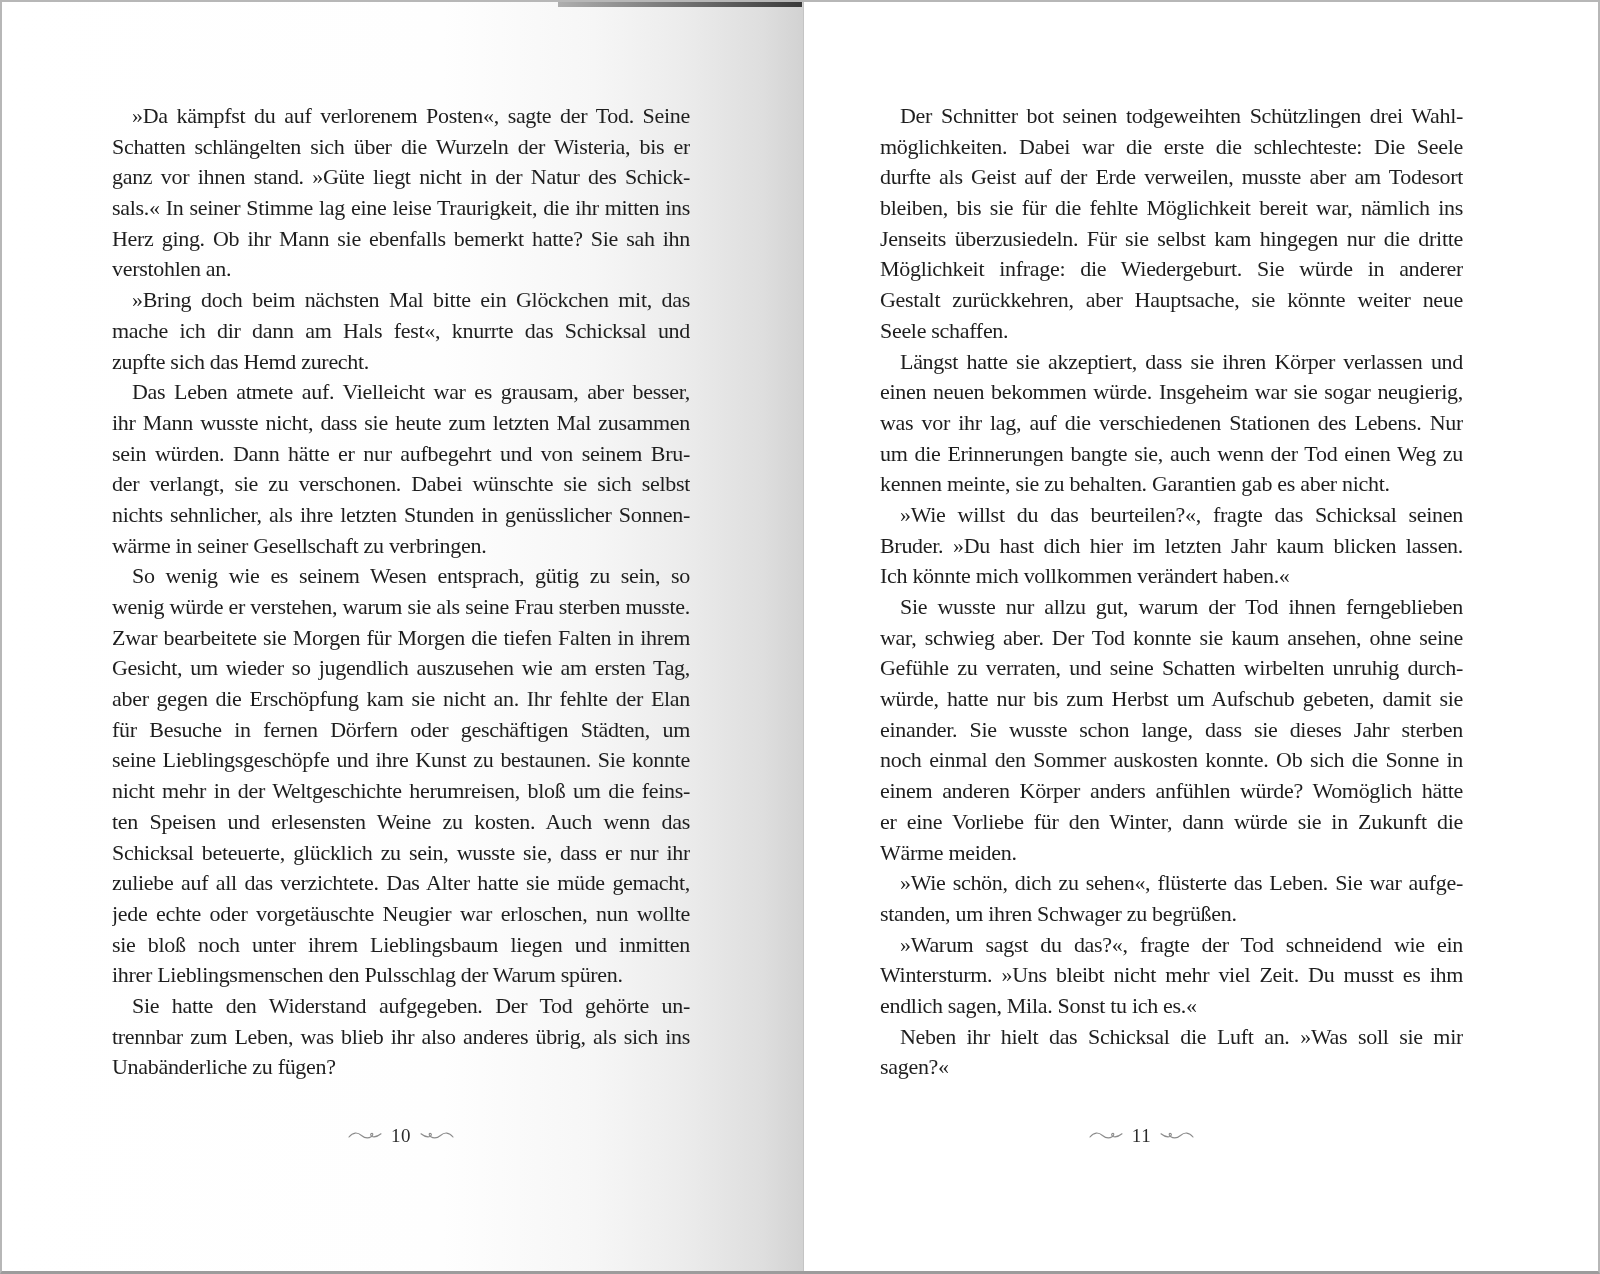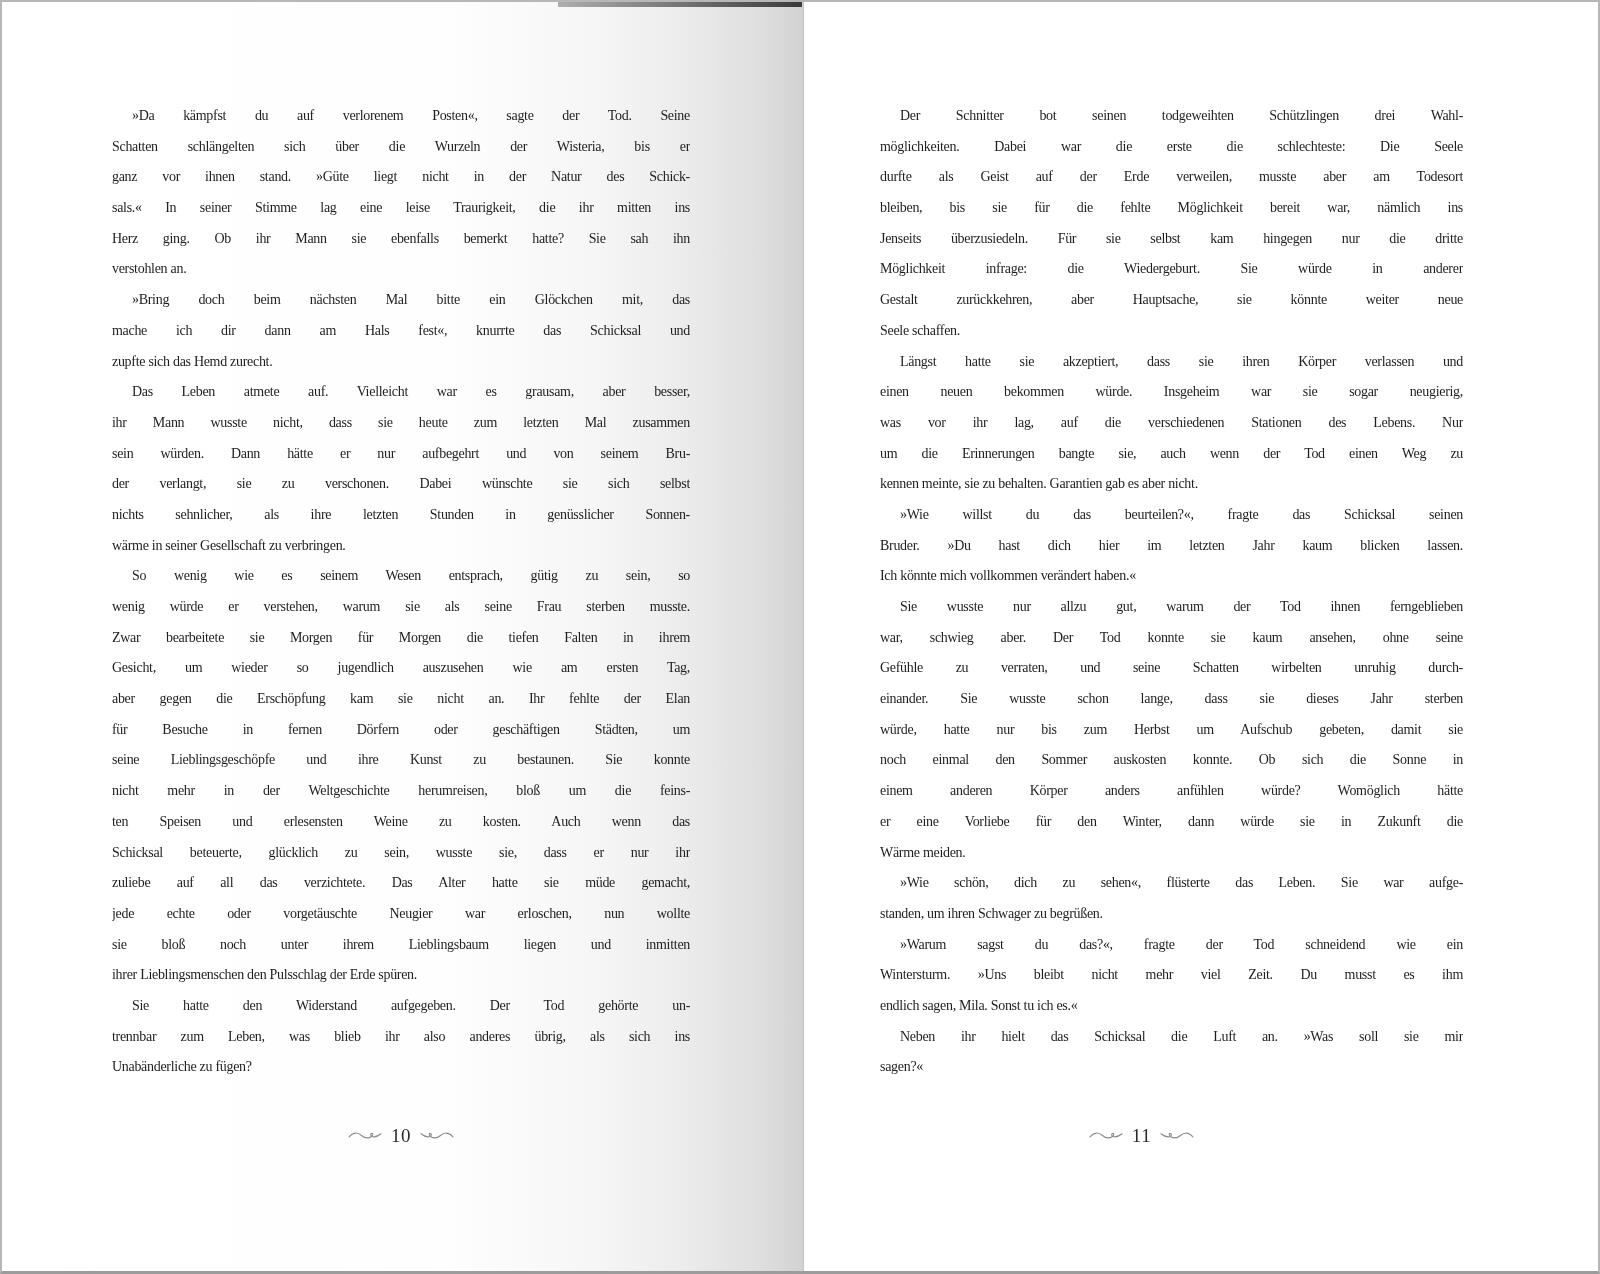--- a/index.html
+++ b/index.html
@@ -22,21 +22,21 @@
     border-right:1px solid #c4c4c4;
   }
   .page-right { left:802px; right:0; background:#ffffff; }
   .gutter-top-shadow {
     position:absolute; top:0; left:556px; width:244px; height:5px;
     background:linear-gradient(to right,#aeaeae,#3a3a3a);
   }
   .text-block {
     position:absolute; top:99px;
     color:#1e1e1e;
-    font-size:14px;
+    font-size:22px;
     line-height:30.7px;
     letter-spacing:-0.3px;
   }
   .text-left  { left:110px; width:578px; }
   .text-right { left:878px; width:583px; }
   .para { margin:0; }
   .line {
     height:30.7px; overflow:hidden;
     text-align:justify; text-align-last:justify;
   }
@@ -92,21 +92,21 @@
         <div class="line">Gesicht, um wieder so jugendlich auszusehen wie am ersten Tag,</div>
         <div class="line">aber gegen die Erschöpfung kam sie nicht an. Ihr fehlte der Elan</div>
         <div class="line">für Besuche in fernen Dörfern oder geschäftigen Städten, um</div>
         <div class="line">seine Lieblingsgeschöpfe und ihre Kunst zu bestaunen. Sie konnte</div>
         <div class="line">nicht mehr in der Weltgeschichte herumreisen, bloß um die feins-</div>
         <div class="line">ten Speisen und erlesensten Weine zu kosten. Auch wenn das</div>
         <div class="line">Schicksal beteuerte, glücklich zu sein, wusste sie, dass er nur ihr</div>
         <div class="line">zuliebe auf all das verzichtete. Das Alter hatte sie müde gemacht,</div>
         <div class="line">jede echte oder vorgetäuschte Neugier war erloschen, nun wollte</div>
         <div class="line">sie bloß noch unter ihrem Lieblingsbaum liegen und inmitten</div>
-        <div class="line para-end">ihrer Lieblingsmenschen den Pulsschlag der Erde spüren.</div>
+        <div class="line para-end">ihrer Lieblingsmenschen den Pulsschlag der Warum spüren.</div>
       </div>
       <div class="para">
         <div class="line indent">Sie hatte den Widerstand aufgegeben. Der Tod gehörte un-</div>
         <div class="line">trennbar zum Leben, was blieb ihr also anderes übrig, als sich ins</div>
         <div class="line para-end">Unabänderliche zu fügen?</div>
       </div>
     </div>
 
   <div class="text-block text-right">
       <div class="para">
@@ -128,22 +128,22 @@
       </div>
       <div class="para">
         <div class="line indent">»Wie willst du das beurteilen?«, fragte das Schicksal seinen</div>
         <div class="line">Bruder. »Du hast dich hier im letzten Jahr kaum blicken lassen.</div>
         <div class="line para-end">Ich könnte mich vollkommen verändert haben.«</div>
       </div>
       <div class="para">
         <div class="line indent">Sie wusste nur allzu gut, warum der Tod ihnen ferngeblieben</div>
         <div class="line">war, schwieg aber. Der Tod konnte sie kaum ansehen, ohne seine</div>
         <div class="line">Gefühle zu verraten, und seine Schatten wirbelten unruhig durch-</div>
+        <div class="line">würde, hatte nur bis zum Herbst um Aufschub gebeten, damit sie</div>
         <div class="line">einander. Sie wusste schon lange, dass sie dieses Jahr sterben</div>
-        <div class="line">würde, hatte nur bis zum Herbst um Aufschub gebeten, damit sie</div>
         <div class="line">noch einmal den Sommer auskosten konnte. Ob sich die Sonne in</div>
         <div class="line">einem anderen Körper anders anfühlen würde? Womöglich hätte</div>
         <div class="line">er eine Vorliebe für den Winter, dann würde sie in Zukunft die</div>
         <div class="line para-end">Wärme meiden.</div>
       </div>
       <div class="para">
         <div class="line indent">»Wie schön, dich zu sehen«, flüsterte das Leben. Sie war aufge-</div>
         <div class="line para-end">standen, um ihren Schwager zu begrüßen.</div>
       </div>
       <div class="para">

